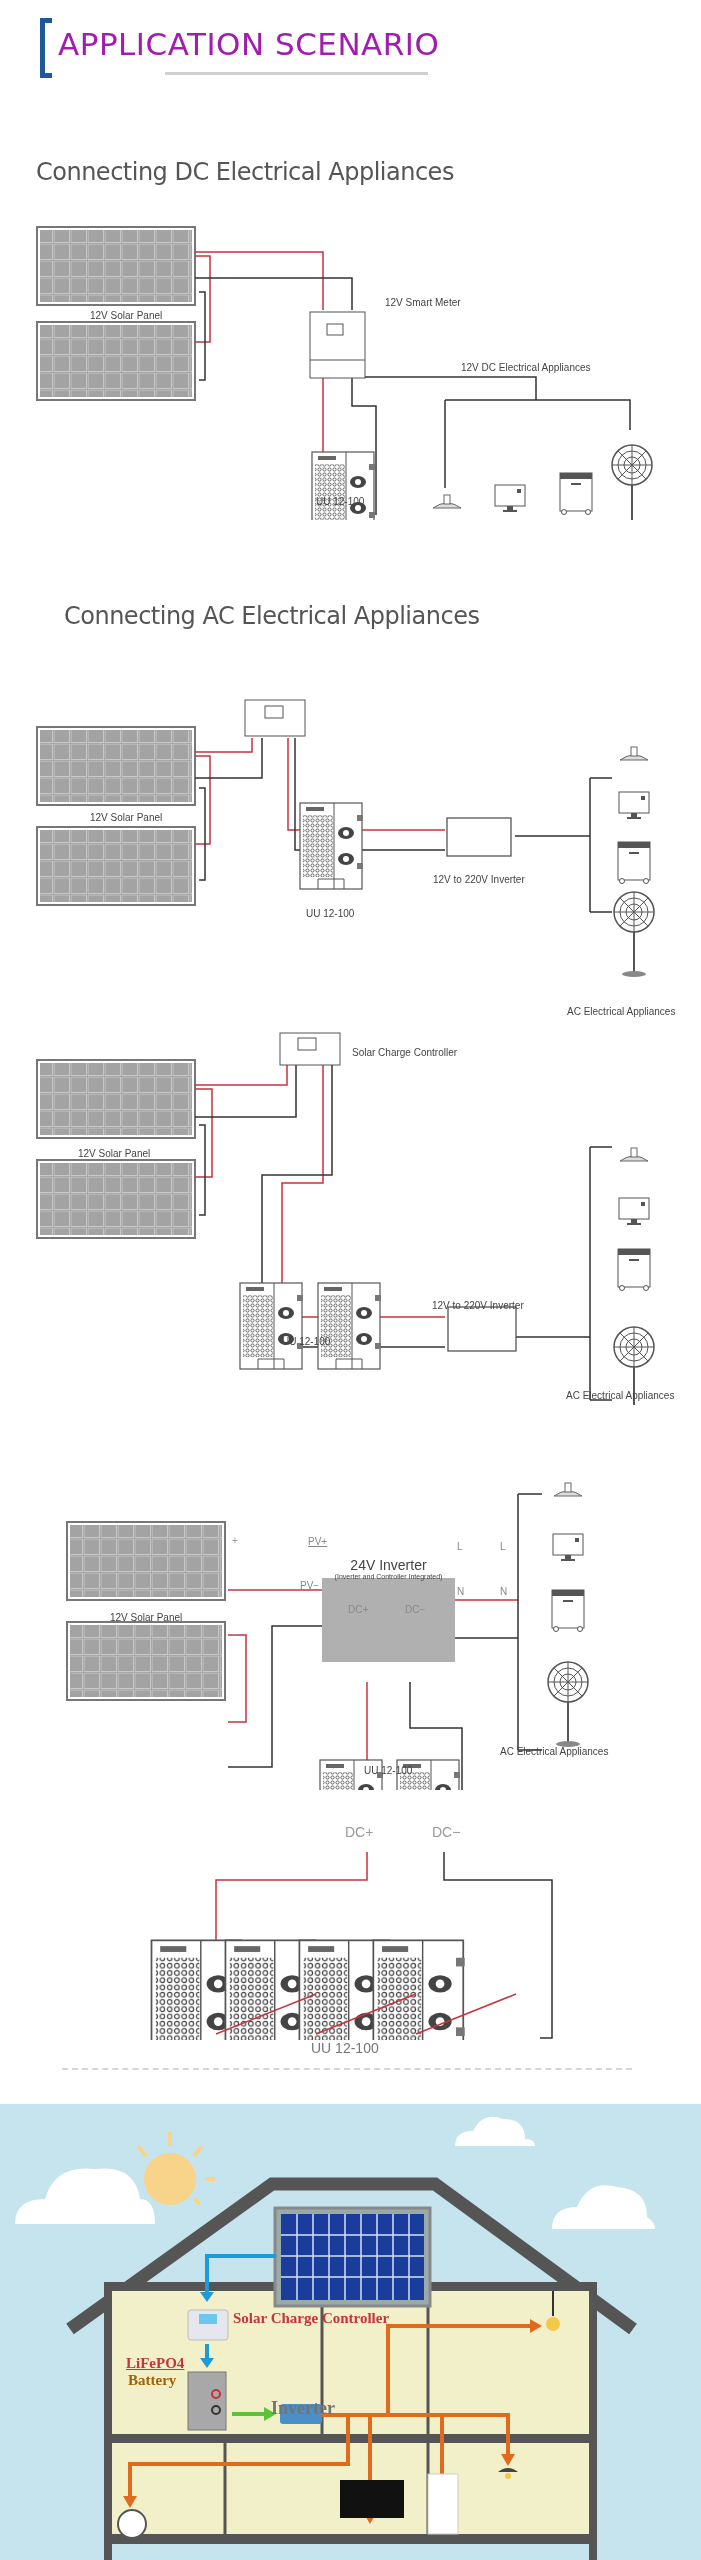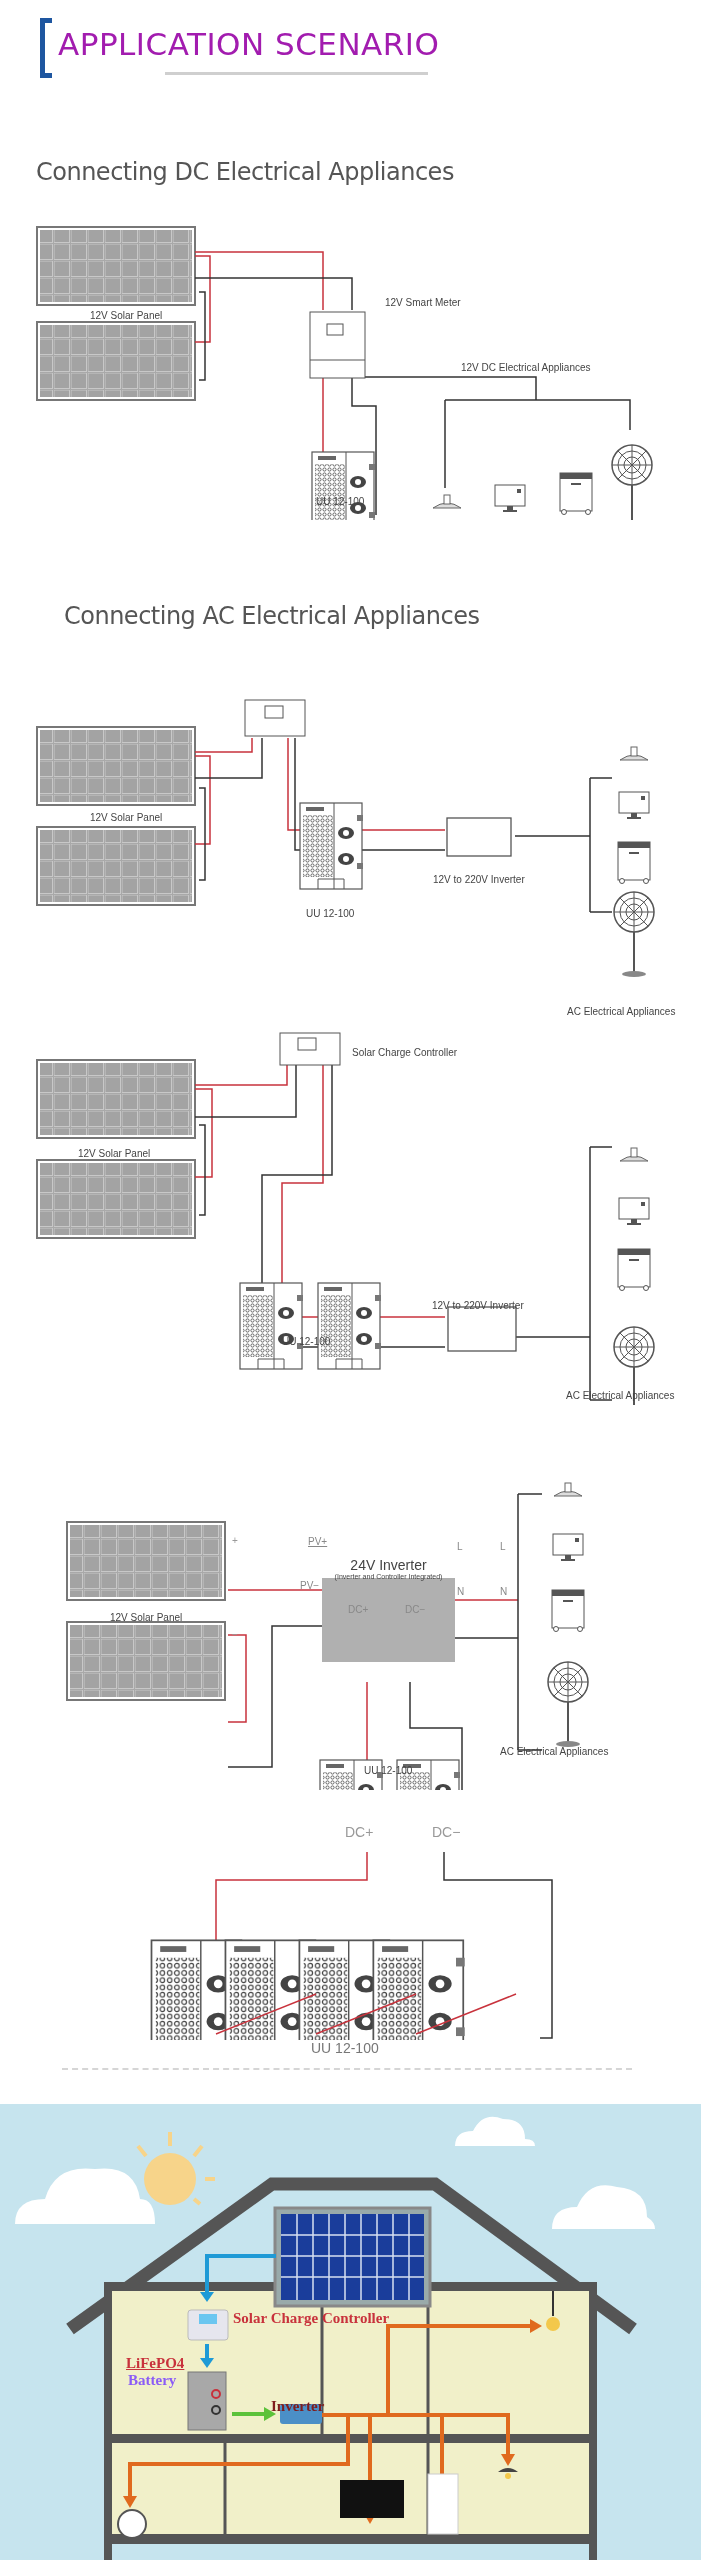--- a/index.html
+++ b/index.html
@@ -315,14 +315,14 @@
         <circle cx="132" cy="420" r="14" fill="#fff" stroke="#555" stroke-width="2"></circle>
       </g>
     <g>
         <path d="M498 368 q10 -8 20 0 z" fill="#444"></path>
         <circle cx="508" cy="372" r="3" fill="#f3c84b"></circle>
       </g>
   </svg>
 </div>
 <div class="abs" style="left:233px;top:2310px;font-family:'Liberation Serif',serif;font-weight:bold;font-size:15px;color:#c8323c;">Solar Charge Controller</div>
 <div class="abs" style="left:126px;top:2355px;font-family:'Liberation Serif',serif;font-weight:bold;font-size:15px;color:#c8323c;text-decoration:underline;">LiFePO4</div>
-<div class="abs" style="left:128px;top:2372px;font-family:'Liberation Serif',serif;font-weight:bold;font-size:15px;color:#8b5cf6;">Battery</div>
-<div class="abs" style="left:271px;top:2398px;font-family:'Liberation Serif',serif;font-weight:bold;font-size:15px;color:#7f1d1d;">Inverter</div>
+<div class="abs" style="left:128px;top:2372px;font-family:'Liberation Serif',serif;font-weight:bold;font-size:15px;color:#a16207;">Battery</div>
+<div class="abs" style="left:271px;top:2398px;font-family:'Liberation Serif',serif;font-weight:bold;font-size:18px;color:#737373;">Inverter</div>
 
 </body></html>

